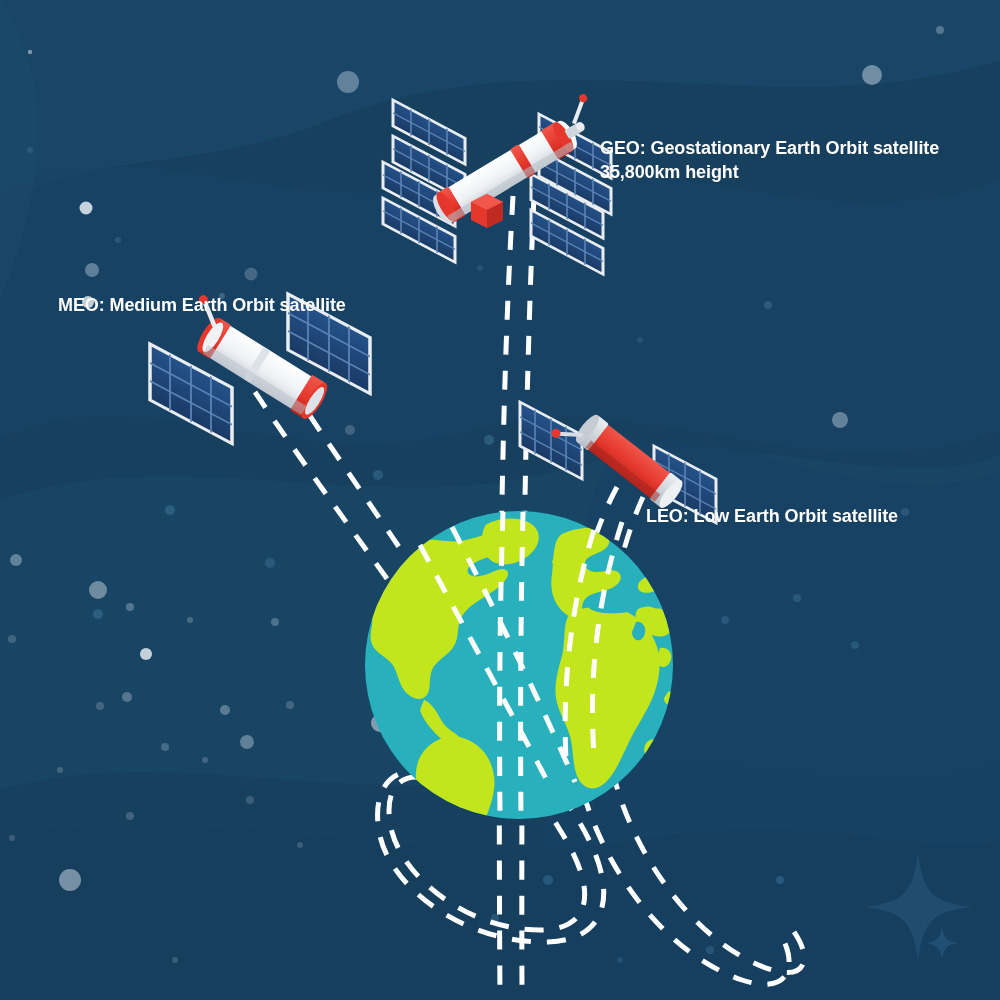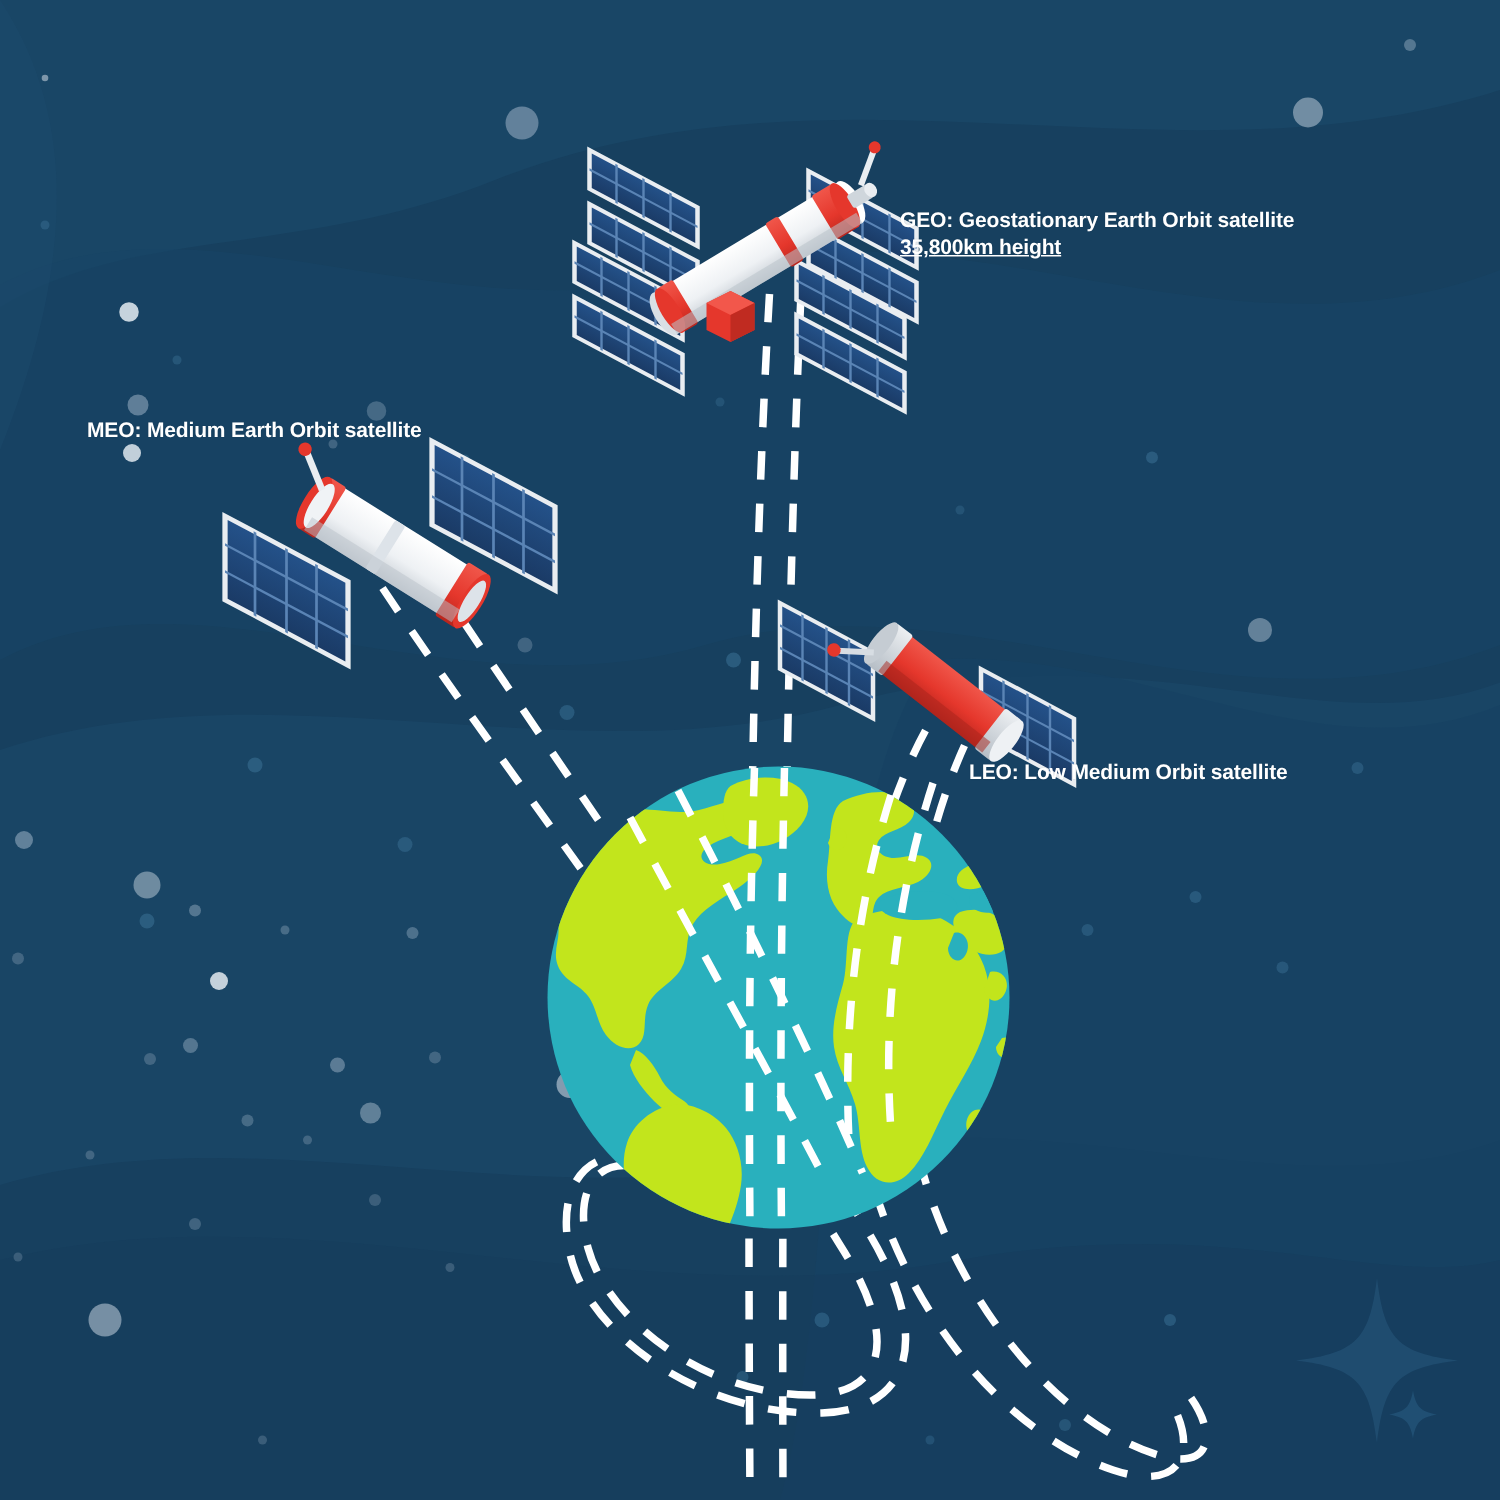--- a/index.html
+++ b/index.html
@@ -6,31 +6,31 @@
   html,body { width:1000px; height:1000px; overflow:hidden; background:#17405f; }
   body { font-family:"Liberation Sans", sans-serif; }
 
   #stage { position:relative; width:1000px; height:1000px; overflow:hidden; }
   #scene { position:absolute; inset:0; width:1000px; height:1000px; }
 
   .label {
     position:absolute;
     color:#ffffff;
     font-weight:bold;
-    font-size:14px;
+    font-size:18px;
     line-height:1.32;
     letter-spacing:-0.1px;
     white-space:nowrap;
     font-family:"Liberation Sans", sans-serif;
     text-shadow:0 0 1px rgba(0,0,0,0.15);
   }
-  .label .l2 { display:block;text-decoration:underline; }
+  .label .l2 { display:block; }
 
   #label-geo { left:600px; top:137px; }
-  #label-meo { left:58px; top:277px;text-align:center; }
+  #label-meo { left:58px; top:294px;text-align:center; }
   #label-leo { left:646px; top:505px; }
 </style>
 </head>
 <body>
 
 <div id="stage">
 
   <svg id="scene" viewBox="0 0 1000 1000" xmlns="http://www.w3.org/2000/svg">
     <defs>
       <clipPath id="frameClip">
@@ -423,16 +423,16 @@
   <div class="label" id="label-geo">
     <span>GEO: Geostationary Earth Orbit satellite</span>
     <span class="l2">35,800km height</span>
   </div>
 
   <div class="label" id="label-meo">
     <span>MEO: Medium Earth Orbit satellite</span>
   </div>
 
   <div class="label" id="label-leo">
-    <span>LEO: Low Medium Orbit satellite</span>
+    <span>LEO: Low Earth Orbit satellite</span>
   </div>
 
 </div>
 
 </body></html>

